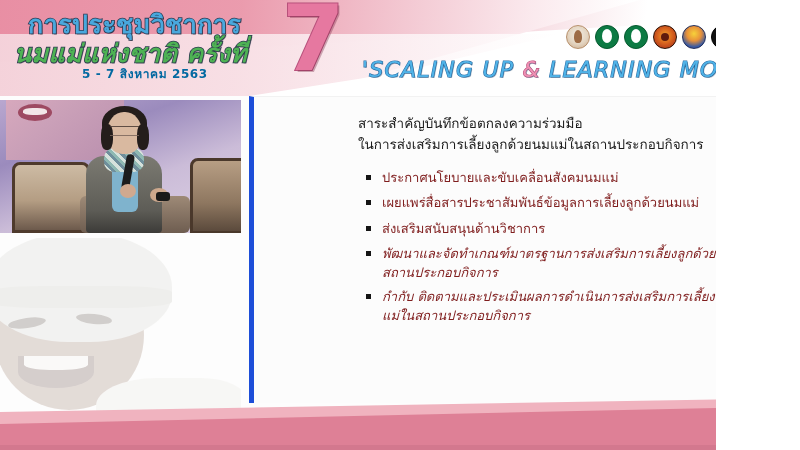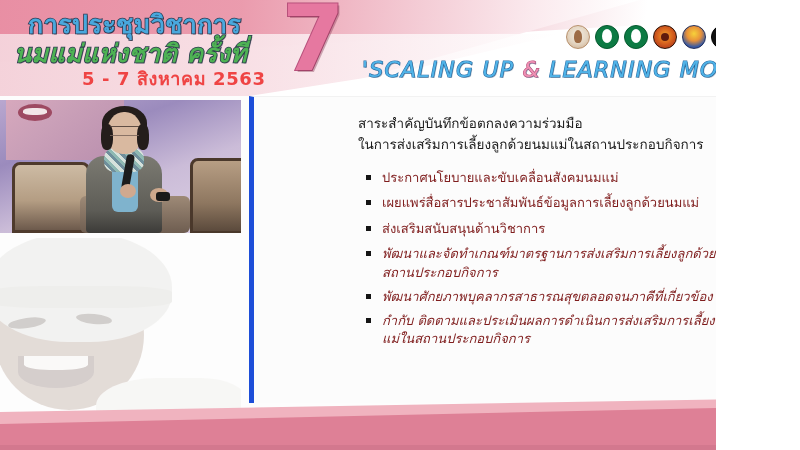--- a/index.html
+++ b/index.html
@@ -50,21 +50,21 @@
     font-size:25px;font-weight:bold;letter-spacing:.5px;
     color:#4eb254;
     -webkit-text-stroke:1.6px #2f3b52;
     paint-order:stroke fill;
     text-shadow:1px 1px 0 rgba(40,50,70,.55);
     white-space:nowrap;
     font-style:italic;
   }
   .th-date{
     position:absolute;left:82px;top:64px;
-    font-size:18px;font-weight:bold;color:#ef4444;letter-spacing:.6px;
+    font-size:12px;font-weight:bold;color:#0369a1;letter-spacing:.6px;
     white-space:nowrap;
   }
   .big-seven{
     position:absolute;left:282px;top:-6px;
     font-size:90px;font-weight:bold;line-height:1;
     color:#e678a0;
     -webkit-text-stroke:2px #b8517c;
     paint-order:stroke fill;
     text-shadow:2px 2px 0 rgba(120,40,70,.35);
   }
@@ -235,21 +235,20 @@
   <div class="content-panel">
     <div class="content-head">
       <div>สาระสำคัญบันทึกข้อตกลงความร่วมมือ</div>
       <div>ในการส่งเสริมการเลี้ยงลูกด้วยนมแม่ในสถานประกอบกิจการ</div>
     </div>
     <ul class="bullets">
       <li>ประกาศนโยบายและขับเคลื่อนสังคมนมแม่</li>
       <li>เผยแพร่สื่อสารประชาสัมพันธ์ข้อมูลการเลี้ยงลูกด้วยนมแม่</li>
       <li>ส่งเสริมสนับสนุนด้านวิชาการ</li>
       <li class="wrap">พัฒนาและจัดทำเกณฑ์มาตรฐานการส่งเสริมการเลี้ยงลูกด้วยนมแม่ในสถานประกอบกิจการ</li>
-      <li class="wrap">พัฒนาศักยภาพบุคลากรสาธารณสุขตลอดจนภาคีที่เกี่ยวข้อง</li>
       <li class="wrap">กำกับ ติดตามและประเมินผลการดำเนินการส่งเสริมการเลี้ยงลูกด้วยนมแม่ในสถานประกอบกิจการ</li>
     </ul>
   </div>
 
   <div class="pink-bottom">
     <div class="pb-light"></div>
     <div class="pb-dark"></div>
     <div class="pb-edge"></div>
   </div>
 

